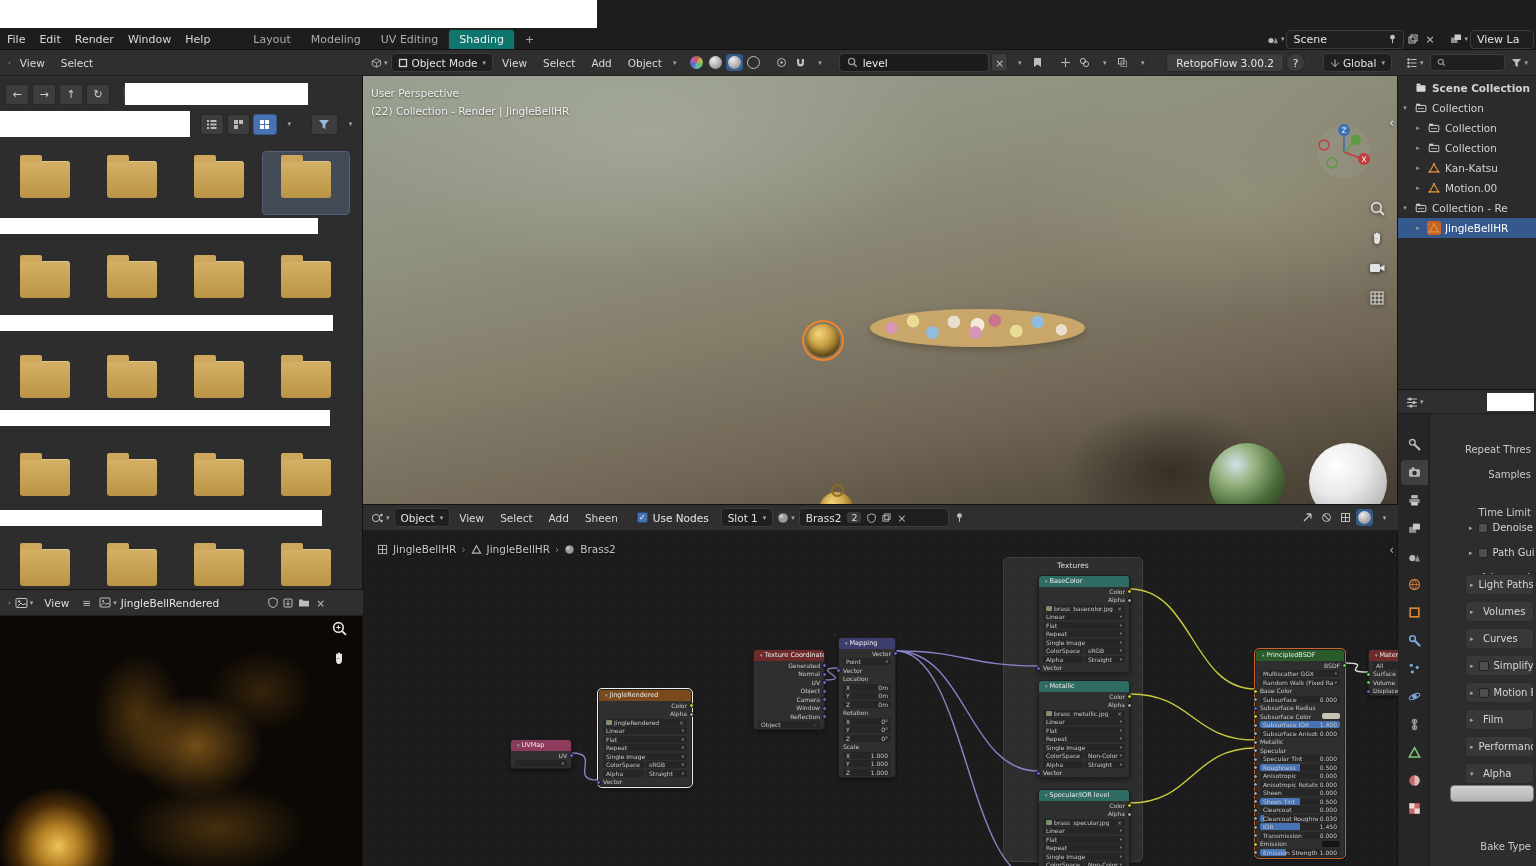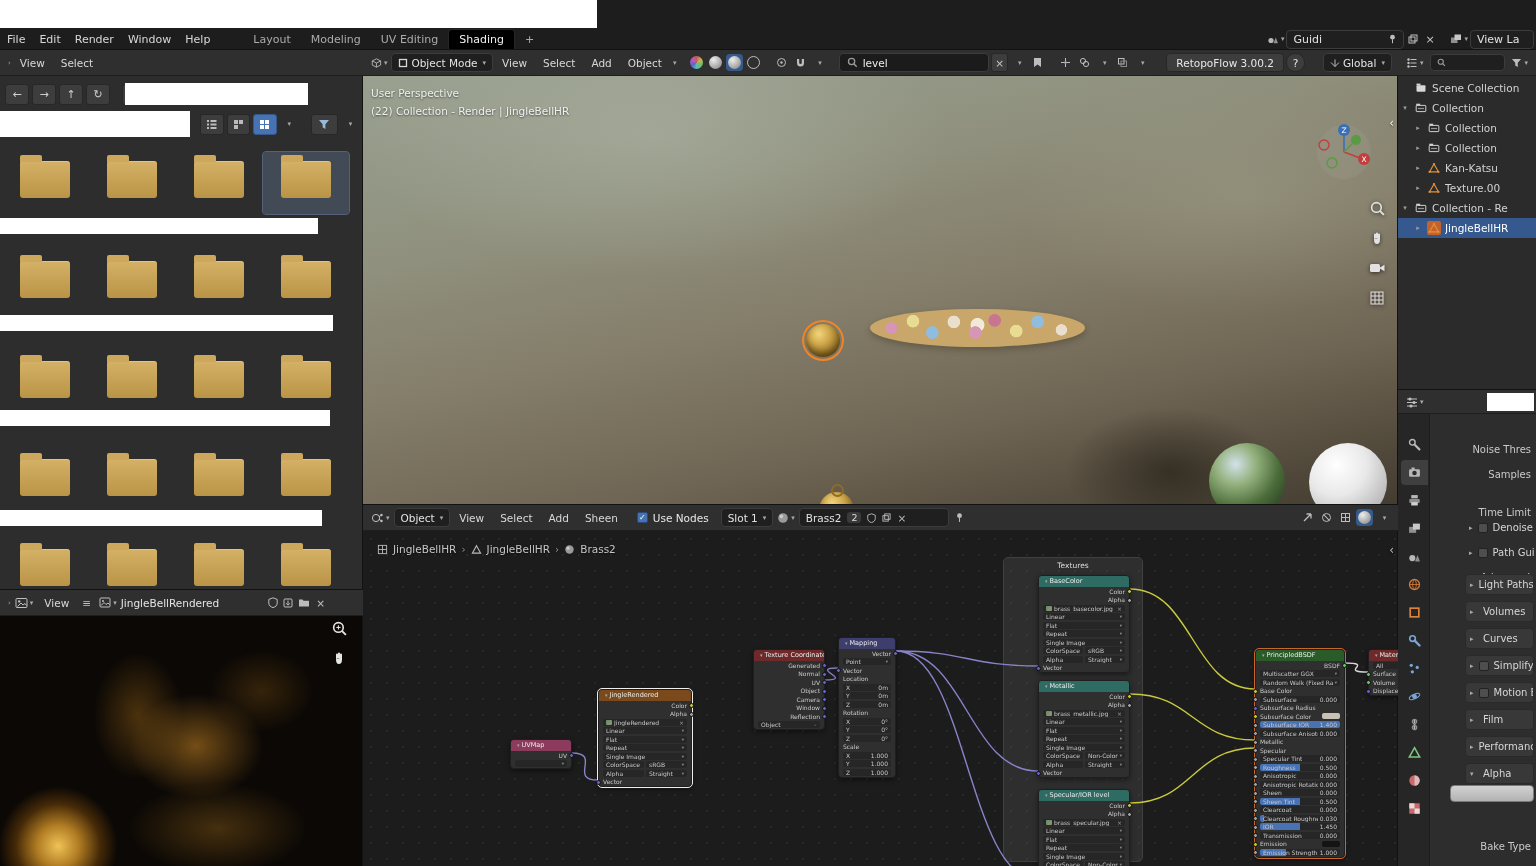--- a/index.html
+++ b/index.html
@@ -11,21 +11,21 @@
 .editor{position:absolute;overflow:hidden;background:#2d2d2d;box-shadow:0 0 0 1px #121212}
 .ehdr{position:relative;display:flex;align-items:center;height:26px;background:#2f2f2f;border-bottom:1px solid #1e1e1e;padding:0 6px;gap:2px;font-size:10.5px;white-space:nowrap;z-index:10}
 .menu{padding:2px 7px;border-radius:3px;color:#d8d8d8}
 .ch{font-size:7px;color:#a8a8a8;margin-left:2px}
 .sep{width:8px}
 .fldh{display:inline-flex;align-items:center;gap:3px;background:#1f1f1f;border:1px solid #3c3c3c;border-radius:4px;height:19px;padding:0 6px;color:#e2e2e2}
 .icobtn{display:inline-flex;align-items:center;justify-content:center;min-width:17px;height:19px;border-radius:3px;color:#c5c5c5;padding:0 2px}
 .btn{display:inline-flex;align-items:center;background:#3d3d3d;border:1px solid #272727;border-radius:4px;height:19px;padding:0 9px;color:#e6e6e6}
 .srch{display:flex;align-items:center;gap:5px;background:#1b1b1b;border:1px solid #3c3c3c;border-radius:4px;height:19px;width:168px;padding:0 7px;color:#ececec}
 .wtab{padding:3px 10px;color:#ababab;font-size:11px}
-.wtab.active{background:#000000;color:#f0f0f0;border-radius:4px 4px 0 0;border:1px solid #262626;border-bottom:none}
+.wtab.active{background:#0f766e;color:#f0f0f0;border-radius:4px 4px 0 0;border:1px solid #262626;border-bottom:none}
 .chk{display:inline-flex;align-items:center;gap:5px;color:#e8e8e8}
 .chk .box{width:11px;height:11px;background:#4772b3;border:1px solid #2c4a78;border-radius:2px;color:#fff;font-size:8px;display:inline-flex;align-items:center;justify-content:center}
 .ball{width:13px;height:13px;border-radius:50%;background:radial-gradient(circle at 35% 30%,#ededed,#7e7e7e)}
 .ball.mat{background:conic-gradient(#c25b5b,#c2b25b,#6bc25b,#5bbac2,#5b66c2,#b75bc2,#c25b5b)}
 .ballwrap{display:inline-flex;align-items:center;justify-content:center;padding:2px;border-radius:4px}
 .ballwrap.on{background:#355a8c}
 .badge{background:#3a3a3a;border-radius:3px;padding:0 4px;font-size:9.5px;color:#ddd;margin-left:3px}
 .tico{display:inline-flex;align-items:center;color:#b9b9b9;margin-left:3px}
 
 .fbrow{position:absolute;left:0;right:0;display:flex;align-items:center;gap:3px;padding:0 5px}
@@ -128,21 +128,21 @@
     <span class="wtab">+</span>
     <span style="margin-left:auto"></span>
     <span class="icobtn">
       <svg width="12" height="12" viewBox="0 0 12 12">
           <circle cx="4" cy="7.5" r="2.6" fill="#b8b8b8"></circle>
           <path d="M6.5 10.2 L11 10.2 L8.8 4.6 Z" fill="#8f8f8f"></path>
         </svg>
       <span class="ch">▾</span>
     </span>
     <span class="fldh" style="width:118px">
-      <span>Guidi</span>
+      <span>Scene</span>
       <span class="tico" style="margin-left:auto">
           <svg width="9" height="10" viewBox="0 0 9 10">
             <circle cx="4.5" cy="3.2" r="2.4" fill="#bdbdbd"></circle>
             <rect x="4" y="5.2" width="1" height="4" fill="#bdbdbd"></rect>
           </svg>
         </span>
     </span>
     <span class="icobtn">
         <svg width="10" height="10" viewBox="0 0 10 10">
           <rect x="1" y="3" width="6" height="6" fill="none" stroke="#c0c0c0"></rect>
@@ -1200,21 +1200,21 @@
         </svg>
     </span>
     <span class="icobtn">
         <svg width="11" height="10" viewBox="0 0 12 11">
           <path d="M1 1 H11 L7.4 5.2 V10 L4.6 8.2 V5.2 Z" fill="#bdbdbd"></path>
         </svg>
         <span class="ch">▾</span>
       </span>
   </div>
   <div class="abs" id="outliner-rows" style="left:0;top:28px;right:0;bottom:0">
-      <div class="orow" style="padding-left: 2px;">
+      <div class="orow" style="padding-left: 2px; font-weight: bold;">
         <span class="oarr"></span>
         <span class="oicn">
           <svg width="12" height="12" viewBox="0 0 12 12">
             <rect x="1.5" y="3.2" width="9" height="6.6" rx="1" fill="#d8d8d8"></rect>
             <rect x="1.5" y="1.6" width="4" height="1.8" fill="#d8d8d8"></rect>
           </svg>
         </span>
         <span class="olbl">Scene Collection</span>
       </div>
       <div class="orow" style="padding-left: 2px;">
@@ -1271,21 +1271,21 @@
       <div class="orow" style="padding-left: 15px;">
         <span class="oarr">▸</span>
         <span class="oicn">
           <svg width="12" height="12" viewBox="0 0 12 12">
             <path d="M6 2 L10.4 9.8 L1.6 9.8 Z" fill="none" stroke="#e2913c" stroke-width="1.2"></path>
             <circle cx="6" cy="2" r="1.1" fill="#e2913c"></circle>
             <circle cx="10.4" cy="9.8" r="1.1" fill="#e2913c"></circle>
             <circle cx="1.6" cy="9.8" r="1.1" fill="#e2913c"></circle>
           </svg>
         </span>
-        <span class="olbl">Texture.00</span>
+        <span class="olbl">Motion.00</span>
       </div>
       <div class="orow" style="padding-left: 2px;">
         <span class="oarr">▾</span>
         <span class="oicn">
           <svg width="12" height="12" viewBox="0 0 12 12">
             <rect x="1.2" y="3.4" width="9.6" height="6.2" rx="0.6" fill="none" stroke="#cfcfcf"></rect>
             <rect x="1.2" y="1.7" width="4" height="1.8" fill="#cfcfcf"></rect>
             <circle cx="4" cy="6.5" r="0.75" fill="#cfcfcf"></circle>
             <circle cx="6" cy="6.5" r="0.75" fill="#cfcfcf"></circle>
             <circle cx="8" cy="6.5" r="0.75" fill="#cfcfcf"></circle>
@@ -1406,21 +1406,21 @@
       </div>
       <div class="ptab" style="top: 382px;">
         <svg viewBox="0 0 12 12">
           <rect x="1.2" y="1.2" width="9.6" height="9.6" fill="#c96a6a"></rect>
           <rect x="1.2" y="1.2" width="4.8" height="4.8" fill="#ecd8d8"></rect>
           <rect x="6" y="6" width="4.8" height="4.8" fill="#ecd8d8"></rect>
         </svg>
       </div>
     </div>
   <div class="abs" id="prop-fields" style="left:32px;top:24px;right:0;bottom:0">
-      <div class="plabel" style="top: 30px;">Noise Thres</div>
+      <div class="plabel" style="top: 30px;">Repeat Thres</div>
       <div class="plabel" style="top: 55px;">Samples</div>
       <div class="plabel" style="top: 93px; margin-left: 44px;">Time Limit</div>
       <div class="psec" style="top: 103px;">
         <span class="arr">▸</span>
         <span class="pchk"></span>
         <span>Denoise</span>
       </div>
       <div class="psec" style="top: 128px;">
         <span class="arr">▸</span>
         <span class="pchk"></span>

